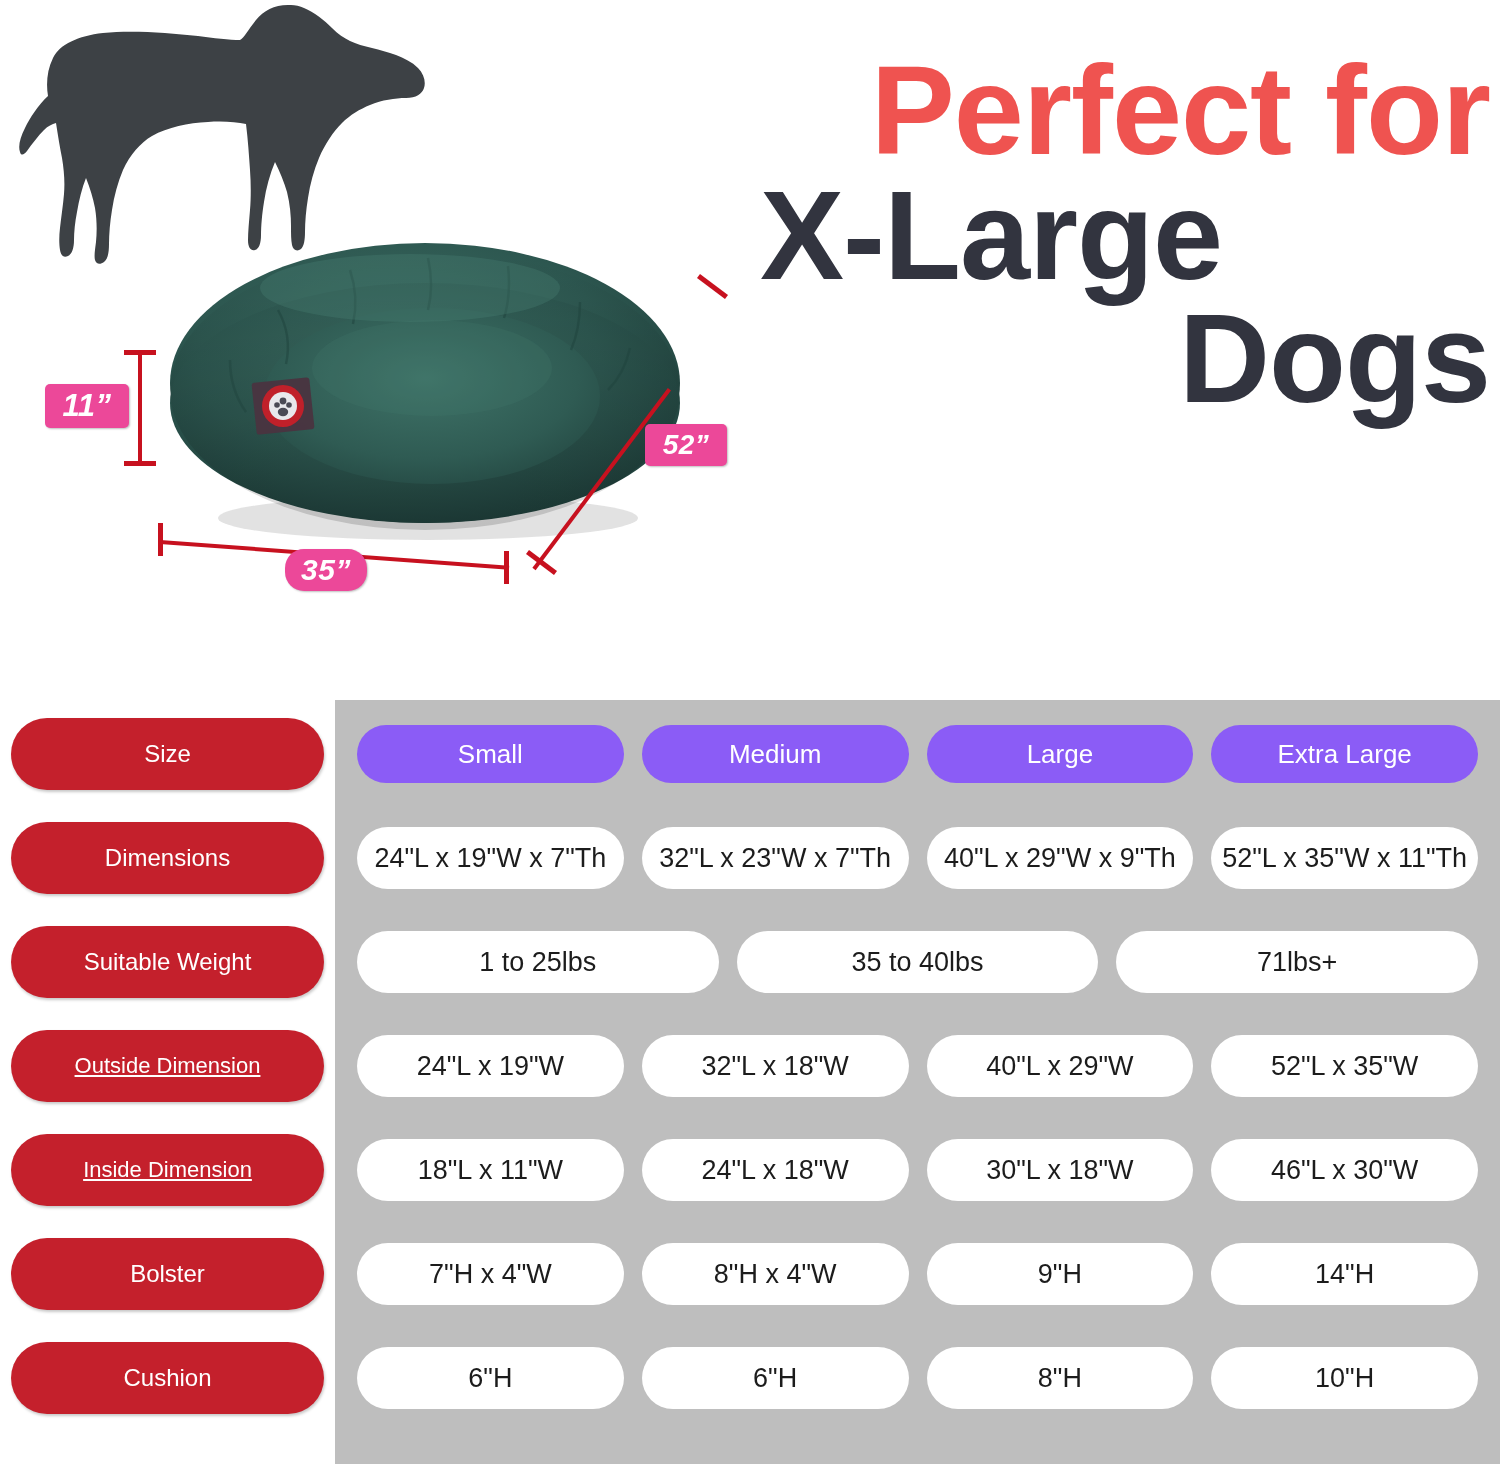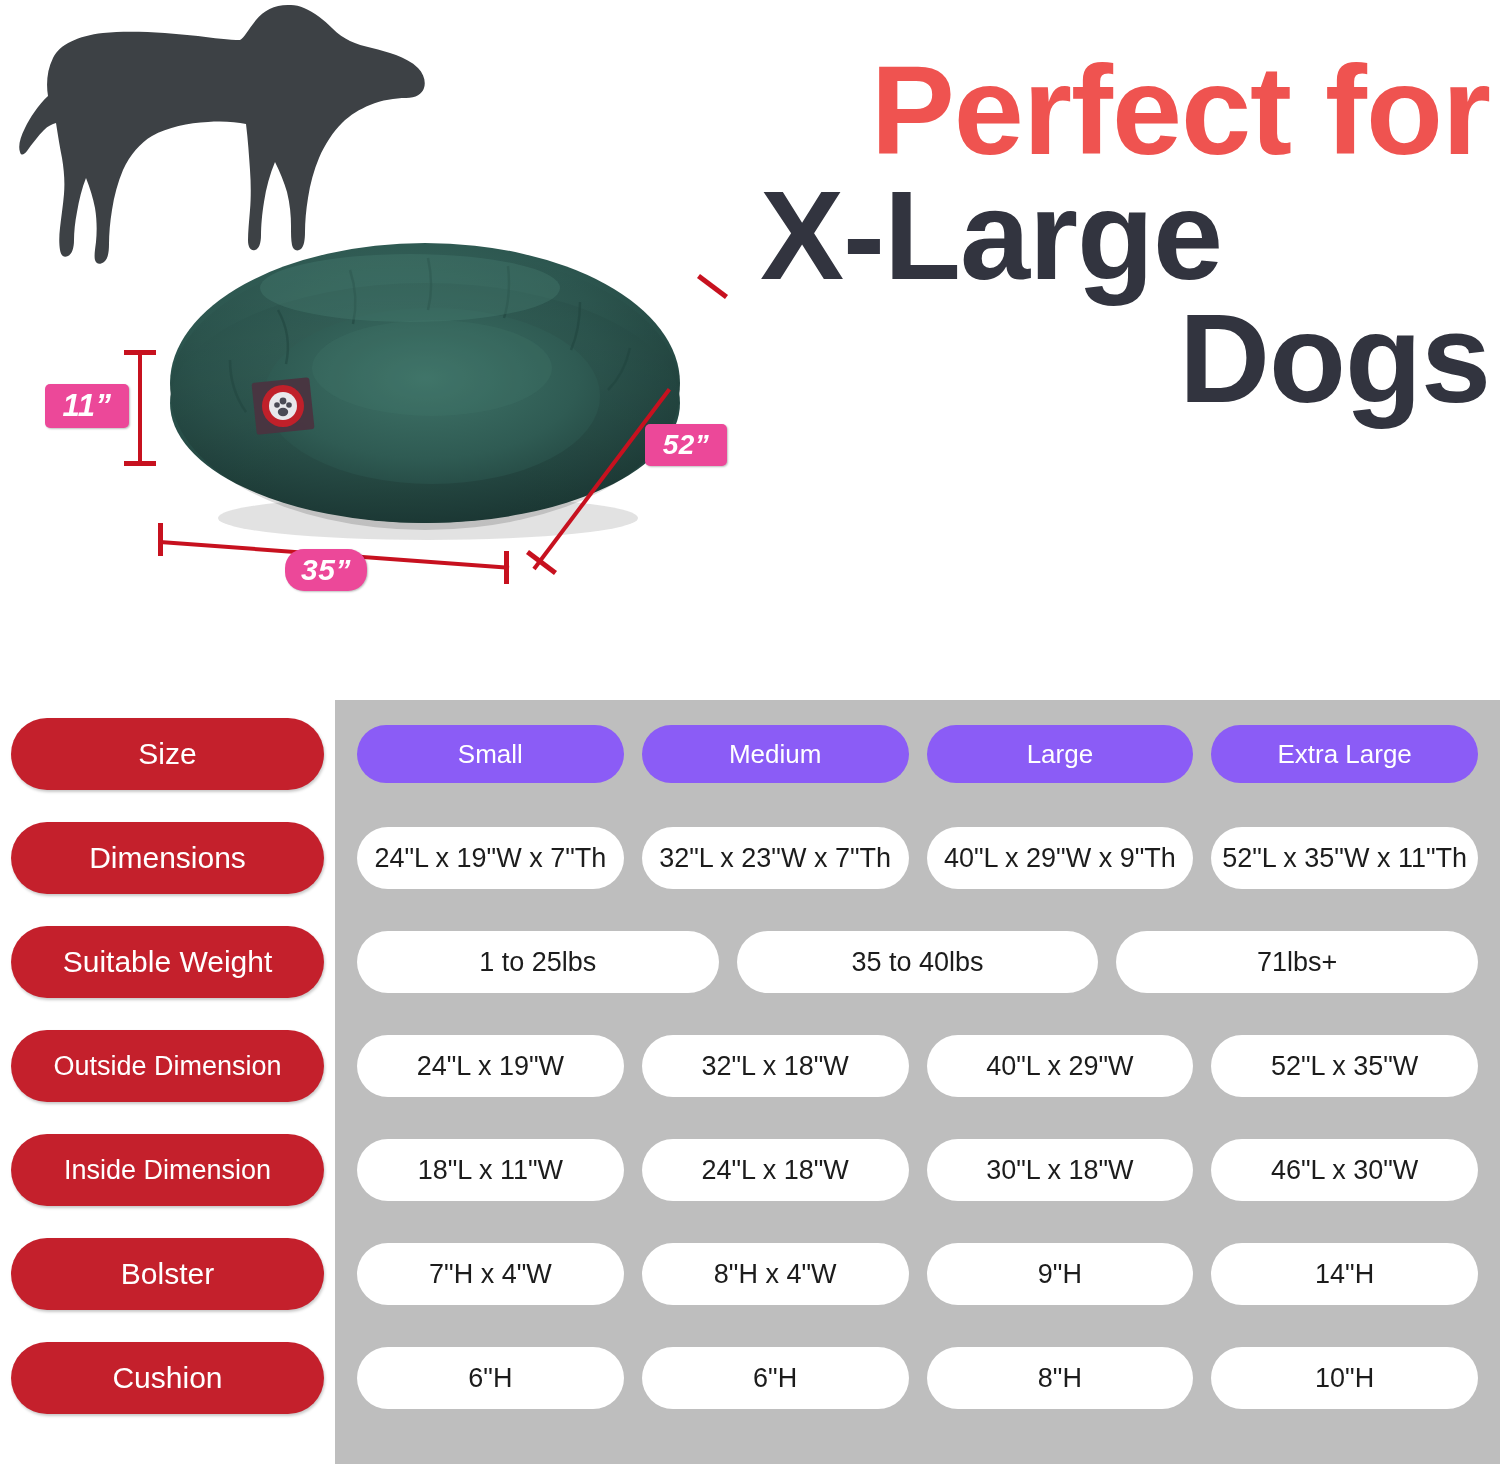--- a/index.html
+++ b/index.html
@@ -155,26 +155,26 @@
   .row-label {
     background: #c4202c;
     color: #ffffff;
     border-radius: 999px;
     height: 72px;
     width: 100%;
     max-width: 313px;
     display: flex;
     align-items: center;
     justify-content: center;
-    font-size: 30px;
+    font-size: 24px;
     box-shadow: 1px 2px 3px rgba(0,0,0,0.22);
     text-align: center;
     white-space: nowrap;
   }
-  .row-label.tight { font-size: 27px; }
+  .row-label.tight { font-size: 22px; text-decoration: underline; }
 
   .row-cells {
     flex: 1;
     display: flex;
     align-items: center;
     gap: 18px;
     padding: 0 22px;
     box-sizing: border-box;
   }
   .cell {

